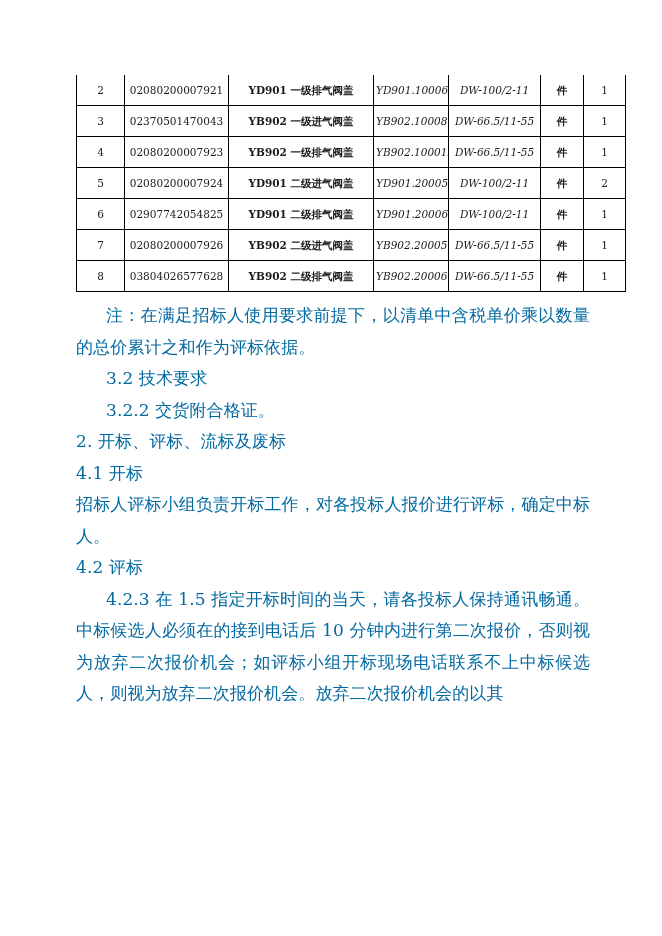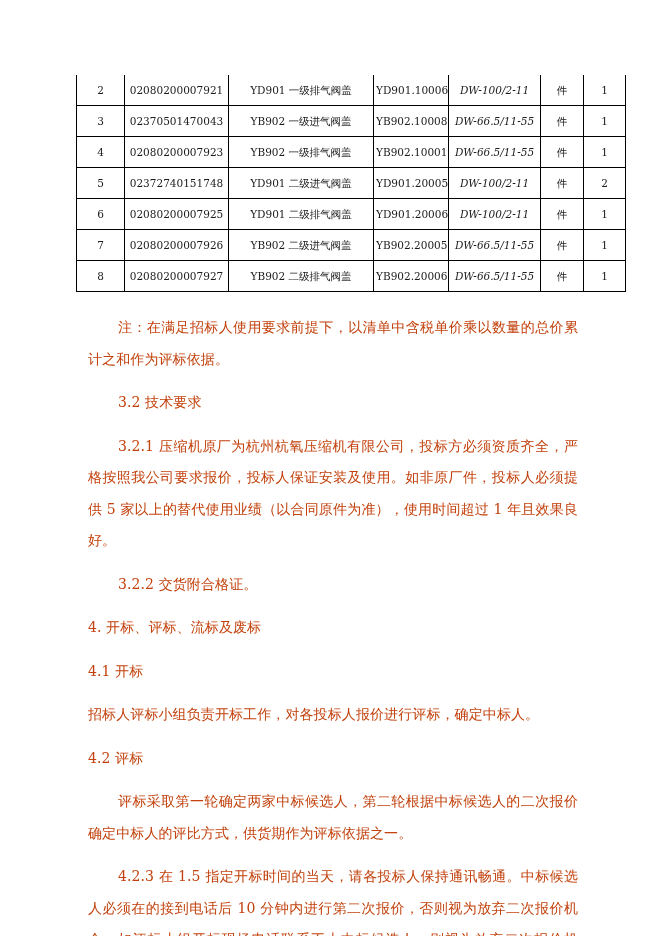--- a/index.html
+++ b/index.html
@@ -50,42 +50,43 @@
   table.items tr:first-child td {
     border-top: none;
   }
   table.items tr:last-child td {
     border-bottom: 1px solid #000000;
   }
   
   .c0 { width: 43px; }
   .c1 { width: 99px; }
   .c2 { width: 140px; }
-  .c3 { width: 70px; }
+  .c3 { width: 70px; font-style: italic; }
   .c4 { width: 87px; font-style: italic; }
   .c5 { width: 38px; }
   .c6 { width: 37px; }
 
   .cjk {
     font-family: "DejaVu Serif", "Liberation Serif", serif;
+    font-weight: bold;
   }
 
   
   .body-text {
     position: absolute;
     left: 76px;
     top: 300px;
     width: 514px;
   }
   p.para {
-    margin: 12px;
+    margin: 0;
     font-family: "DejaVu Serif", "Liberation Serif", serif;
-    font-size: 14px;
+    font-size: 17px;
     line-height: 31.5px;
-    color: #c2410c;
+    color: #0369a1;
     text-align: justify;
     text-justify: inter-character;
     letter-spacing: 0.1px;
     word-break: break-all;
   }
   p.indent2 {
     text-indent: 30px;
   }
   p.noindent {
     text-indent: 0;
@@ -121,64 +122,62 @@
           <td class="c0">4</td>
           <td class="c1">02080200007923</td>
           <td class="c2 cjk">YB902 一级排气阀盖</td>
           <td class="c3">YB902.100012</td>
           <td class="c4">DW-66.5/11-55</td>
           <td class="c5 cjk">件</td>
           <td class="c6">1</td>
         </tr>
         <tr>
           <td class="c0">5</td>
-          <td class="c1">02372740151748</td>
+          <td class="c1">02080200007924</td>
           <td class="c2 cjk">YD901 二级进气阀盖</td>
           <td class="c3">YD901.20005</td>
           <td class="c4">DW-100/2-11</td>
           <td class="c5 cjk">件</td>
           <td class="c6">2</td>
         </tr>
         <tr>
           <td class="c0">6</td>
-          <td class="c1">02080200007925</td>
+          <td class="c1">02907742054825</td>
           <td class="c2 cjk">YD901 二级排气阀盖</td>
           <td class="c3">YD901.20006</td>
           <td class="c4">DW-100/2-11</td>
           <td class="c5 cjk">件</td>
           <td class="c6">1</td>
         </tr>
         <tr>
           <td class="c0">7</td>
           <td class="c1">02080200007926</td>
           <td class="c2 cjk">YB902 二级进气阀盖</td>
           <td class="c3">YB902.20005</td>
           <td class="c4">DW-66.5/11-55</td>
           <td class="c5 cjk">件</td>
           <td class="c6">1</td>
         </tr>
         <tr>
           <td class="c0">8</td>
-          <td class="c1">02080200007927</td>
+          <td class="c1">03804026577628</td>
           <td class="c2 cjk">YB902 二级排气阀盖</td>
           <td class="c3">YB902.20006</td>
           <td class="c4">DW-66.5/11-55</td>
           <td class="c5 cjk">件</td>
           <td class="c6">1</td>
         </tr>
       </tbody>
     </table>
   </div>
 
   <div class="body-text">
     <p class="para indent2">注：在满足招标人使用要求前提下，以清单中含税单价乘以数量的总价累计之和作为评标依据。</p>
     <p class="para indent2">3.2 技术要求</p>
-    <p class="para indent2">3.2.1 压缩机原厂为杭州杭氧压缩机有限公司，投标方必须资质齐全，严格按照我公司要求报价，投标人保证安装及使用。如非原厂件，投标人必须提供 5 家以上的替代使用业绩（以合同原件为准），使用时间超过 1 年且效果良好。</p>
     <p class="para indent2">3.2.2 交货附合格证。</p>
-    <p class="para noindent">4. 开标、评标、流标及废标</p>
+    <p class="para noindent">2. 开标、评标、流标及废标</p>
     <p class="para noindent">4.1 开标</p>
     <p class="para noindent">招标人评标小组负责开标工作，对各投标人报价进行评标，确定中标人。</p>
     <p class="para noindent">4.2 评标</p>
-    <p class="para indent2">评标采取第一轮确定两家中标候选人，第二轮根据中标候选人的二次报价确定中标人的评比方式，供货期作为评标依据之一。</p>
     <p class="para indent2">4.2.3 在 1.5 指定开标时间的当天，请各投标人保持通讯畅通。中标候选人必须在的接到电话后 10 分钟内进行第二次报价，否则视为放弃二次报价机会；如评标小组开标现场电话联系不上中标候选人，则视为放弃二次报价机会。放弃二次报价机会的以其</p>
   </div>
 
 </div>
 
 </body></html>

